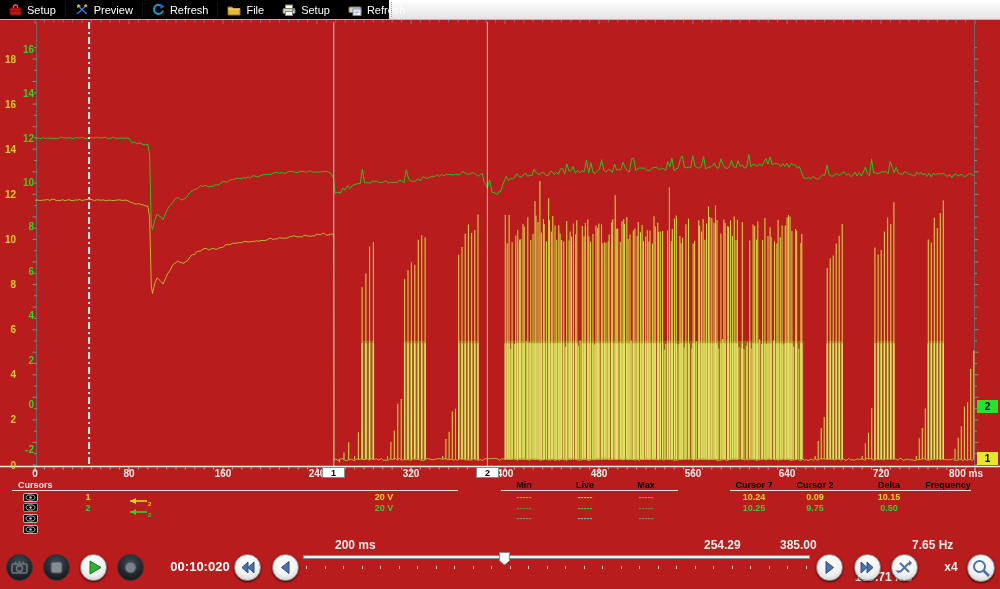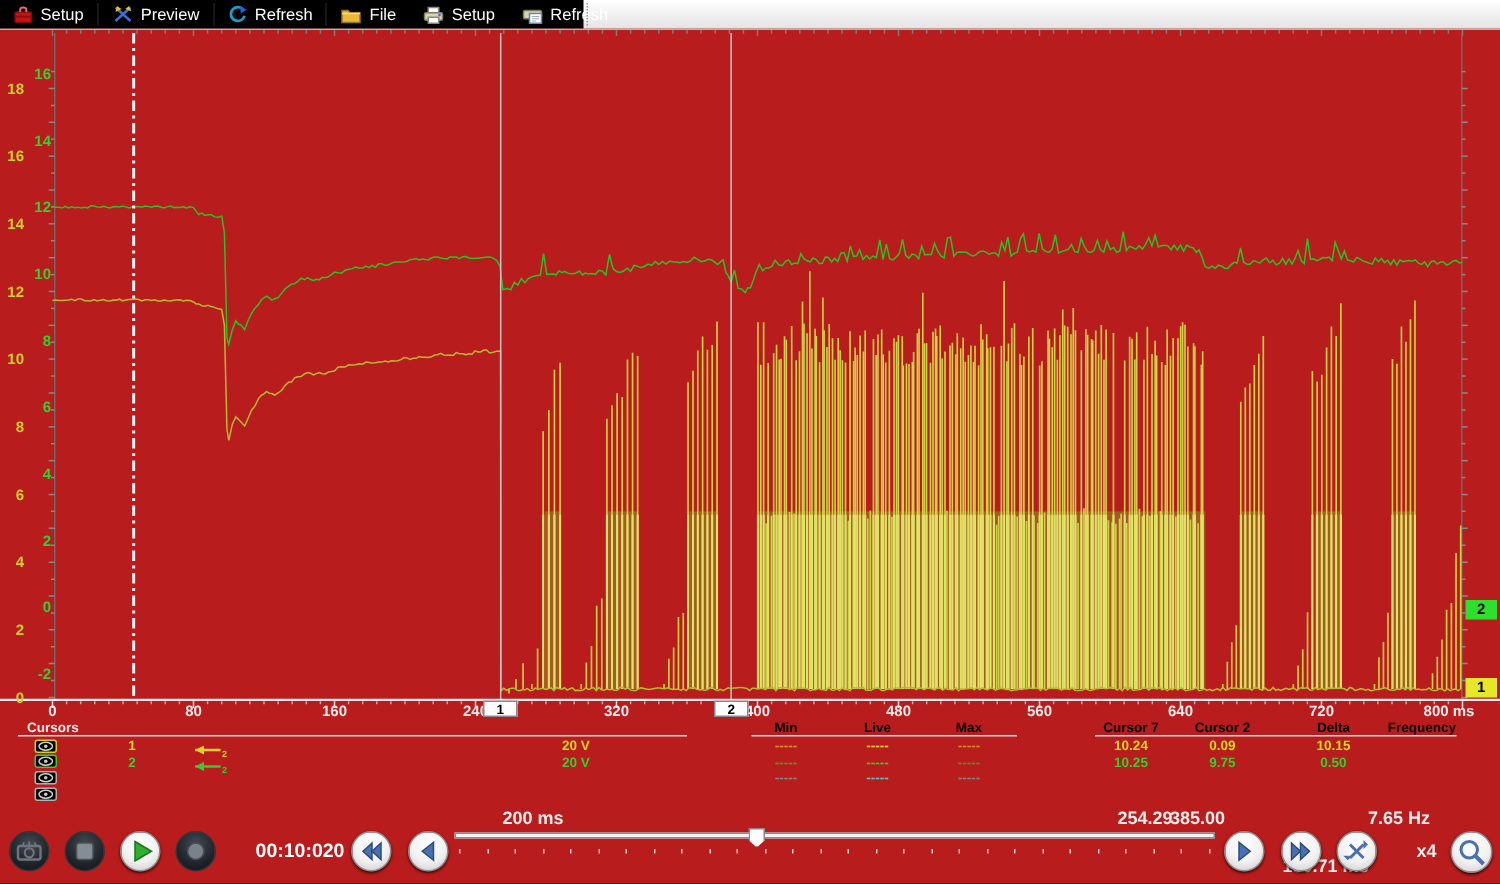--- a/index.html
+++ b/index.html
@@ -945,21 +945,21 @@
             <svg width="11" height="7">
               <ellipse cx="5.5" cy="3.5" rx="4.5" ry="2.6" fill="none" stroke="#c8c8c8"></ellipse>
               <circle cx="5.5" cy="3.5" r="1.2" fill="#c8c8c8"></circle>
             </svg>
           </button>
         </div>
       </div>
   </div>
 
   <span class="rtxt" style="left:335px;">200 ms</span>
-  <span class="rtxt" style="left:745px;">254.29</span>
+  <span class="rtxt" style="left:704px;">254.29</span>
   <span class="rtxt" style="left:780px;">385.00</span>
   <span class="rtxt" style="left:855px;margin-top:32px;">130.71 ms</span>
   <span class="rtxt" style="left:912px;">7.65 Hz</span>
 
   <div class="transport">
     <button class="tbtn disabled" style="left:6px;">
       <svg width="25" height="25">
         <rect x="5" y="9" width="15" height="9" rx="1.5" fill="none" stroke="#6d757e" stroke-width="1.6"></rect>
         <circle cx="12.5" cy="13.5" r="3" fill="none" stroke="#6d757e" stroke-width="1.4"></circle>
         <path d="M8 9 L9 6.5 M12.5 9 L12.5 6 M17 9 L16 6.5" stroke="#6d757e" stroke-width="1.3" fill="none"></path>

